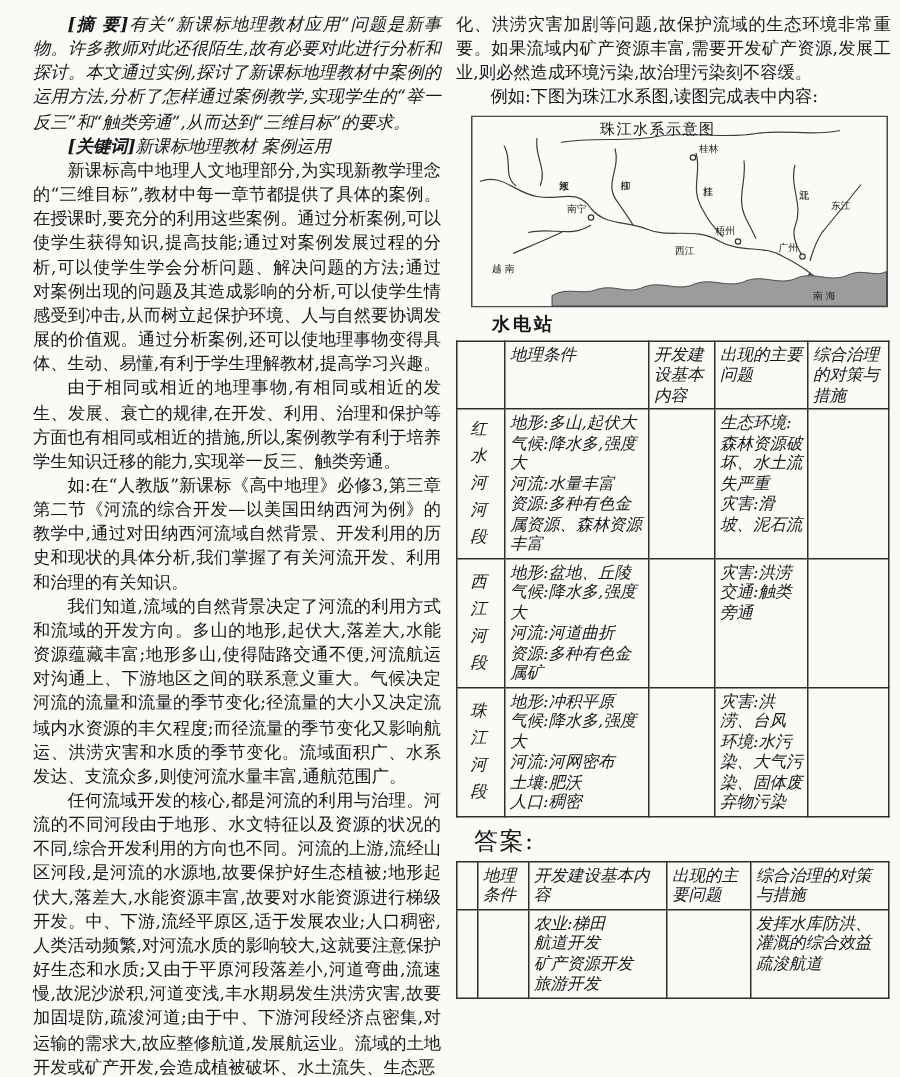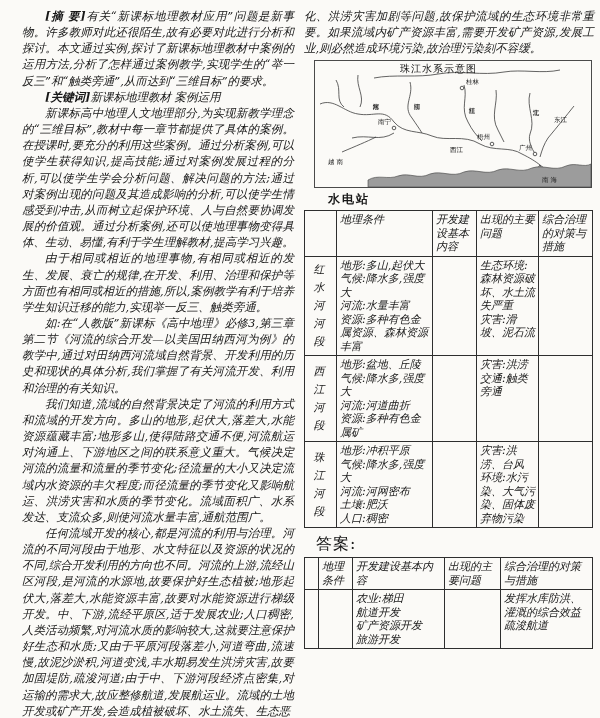--- a/index.html
+++ b/index.html
@@ -16,21 +16,20 @@
   #left-col{left:22px;width:272px;}
   #right-col{left:304px;width:290px;}
   .para{
     margin:0;
     font-size:11.5px;
     line-height:16.15px;
     text-align:justify;
     text-justify:inter-character;
     word-break:break-all;
     text-indent:2em;
-    font-style:italic;
   }
   .para.noindent{text-indent:0;}
   .kai{font-style:italic;}
   .seg-label{font-weight:bold;}
   .caption{
     font-size:12px;
     margin:3px 0 2px 24px;
     font-weight:bold;
     letter-spacing:2px;
   }
@@ -87,20 +86,21 @@
     <p class="para kai"><span class="seg-label">[关键词]</span><span>新课标地理教材  案例运用</span></p>
     <p class="para">新课标高中地理人文地理部分,为实现新教学理念的“三维目标”,教材中每一章节都提供了具体的案例。在授课时,要充分的利用这些案例。通过分析案例,可以使学生获得知识,提高技能;通过对案例发展过程的分析,可以使学生学会分析问题、解决问题的方法;通过对案例出现的问题及其造成影响的分析,可以使学生情感受到冲击,从而树立起保护环境、人与自然要协调发展的价值观。通过分析案例,还可以使地理事物变得具体、生动、易懂,有利于学生理解教材,提高学习兴趣。</p>
     <p class="para">由于相同或相近的地理事物,有相同或相近的发生、发展、衰亡的规律,在开发、利用、治理和保护等方面也有相同或相近的措施,所以,案例教学有利于培养学生知识迁移的能力,实现举一反三、触类旁通。</p>
     <p class="para">如:在“人教版”新课标《高中地理》必修3,第三章第二节《河流的综合开发—以美国田纳西河为例》的教学中,通过对田纳西河流域自然背景、开发利用的历史和现状的具体分析,我们掌握了有关河流开发、利用和治理的有关知识。</p>
     <p class="para">我们知道,流域的自然背景决定了河流的利用方式和流域的开发方向。多山的地形,起伏大,落差大,水能资源蕴藏丰富;地形多山,使得陆路交通不便,河流航运对沟通上、下游地区之间的联系意义重大。气候决定河流的流量和流量的季节变化;径流量的大小又决定流域内水资源的丰欠程度;而径流量的季节变化又影响航运、洪涝灾害和水质的季节变化。流域面积广、水系发达、支流众多,则使河流水量丰富,通航范围广。</p>
     <p class="para">任何流域开发的核心,都是河流的利用与治理。河流的不同河段由于地形、水文特征以及资源的状况的不同,综合开发利用的方向也不同。河流的上游,流经山区河段,是河流的水源地,故要保护好生态植被;地形起伏大,落差大,水能资源丰富,故要对水能资源进行梯级开发。中、下游,流经平原区,适于发展农业;人口稠密,人类活动频繁,对河流水质的影响较大,这就要注意保护好生态和水质;又由于平原河段落差小,河道弯曲,流速慢,故泥沙淤积,河道变浅,丰水期易发生洪涝灾害,故要加固堤防,疏浚河道;由于中、下游河段经济点密集,对运输的需求大,故应整修航道,发展航运业。流域的土地开发或矿产开发,会造成植被破坏、水土流失、生态恶</p>
   </div>
 
   <div id="right-col" class="col">
     <p class="para noindent">化、洪涝灾害加剧等问题,故保护流域的生态环境非常重要。如果流域内矿产资源丰富,需要开发矿产资源,发展工业,则必然造成环境污染,故治理污染刻不容缓。</p>
+    <p class="para">例如:下图为珠江水系图,读图完成表中内容:</p>
 
     <div class="map-box">
       <svg width="278" height="128" viewBox="0 0 278 128">
         <rect x="0.5" y="0.5" width="277" height="127" fill="none" stroke="#4a4a4a" stroke-width="1"></rect>
         <g class="rivers">
           <path d="M6,44 C20,38 30,52 44,54 C60,57 70,48 80,62 C90,74 104,70 118,76 C132,82 150,74 166,84 C180,92 196,86 208,94 C216,98 221,101 226,105"></path>
           <path d="M22,20 C28,30 21,40 30,47"></path>
           <path d="M44,15 C42,27 51,36 46,47"></path>
           <path d="M96,22 C100,36 88,46 98,58 C102,64 105,68 108,73"></path>
           <path d="M150,25 C154,38 146,48 154,62 C158,70 162,75 168,81"></path>

